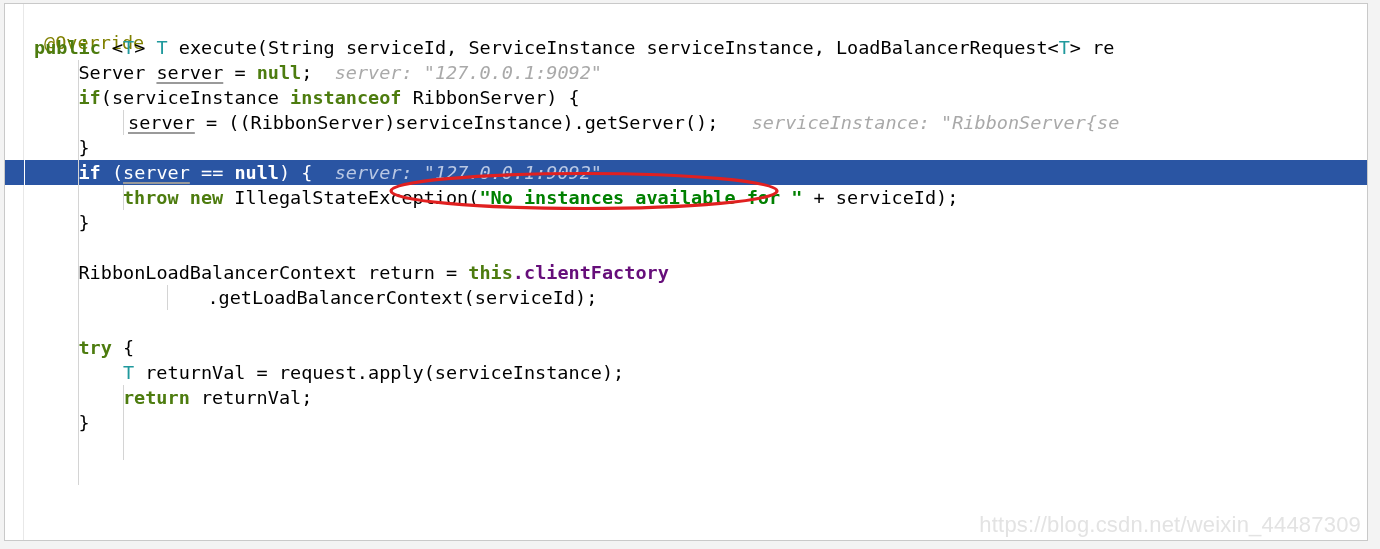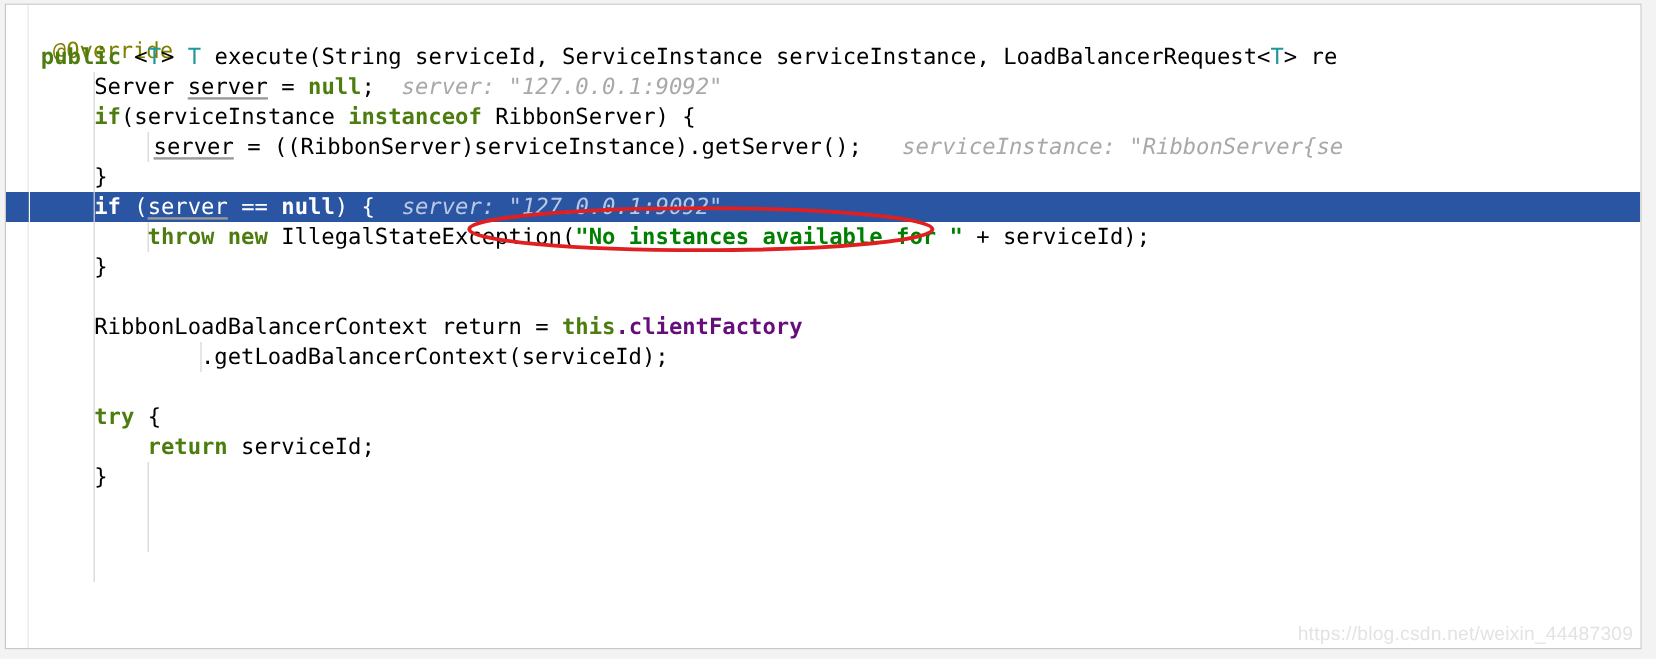--- a/index.html
+++ b/index.html
@@ -133,21 +133,21 @@
     z-index: 30;
     pointer-events: none;
   }
 
   
   #watermark {
     position: absolute;
     right: 6px;
     bottom: 2px;
     font-family: "Liberation Sans", sans-serif;
-    font-size: 16px;
+    font-size: 22px;
     color: #e3e3e3;
     letter-spacing: 0.2px;
     z-index: 40;
     white-space: nowrap;
   }
 </style>
 </head>
 <body>
 
 <div id="page">
@@ -171,24 +171,25 @@
           <div class="line"><span class="txt" style="padding-left: 9px;"><span class="tok-kw">public</span><span class="tok-ident"> </span><span class="tok-punc">&lt;</span><span class="tok-type">T</span><span class="tok-punc">&gt; </span><span class="tok-type">T</span><span class="tok-ident"> execute(String serviceId, ServiceInstance serviceInstance, LoadBalancerRequest</span><span class="tok-punc">&lt;</span><span class="tok-type">T</span><span class="tok-punc">&gt;</span><span class="tok-ident"> re</span></span></div>
           <div class="line"><span class="txt" style="padding-left: 53.48px;"><span class="tok-ident">Server </span><span class="tok-ident tok-var-underline">server</span><span class="tok-ident"> = </span><span class="tok-kw">null</span><span class="tok-ident">;  </span><span class="tok-hint">server: "127.0.0.1:9092"</span></span></div>
           <div class="line"><span class="txt" style="padding-left: 53.48px;"><span class="tok-kw">if</span><span class="tok-ident">(serviceInstance </span><span class="tok-kw">instanceof</span><span class="tok-ident"> RibbonServer) {</span></span></div>
           <div class="line"><span class="txt" style="padding-left: 103px;"><span class="tok-ident tok-var-underline">server</span><span class="tok-ident"> = ((RibbonServer)serviceInstance).getServer();   </span><span class="tok-hint">serviceInstance: "RibbonServer{se</span></span></div>
           <div class="line"><span class="txt" style="padding-left: 53.48px;"><span class="tok-ident">}</span></span></div>
           <div class="line selected"><span class="txt" style="padding-left: 53.48px;"><span class="tok-kw">if</span><span class="tok-ident"> (</span><span class="tok-ident tok-var-underline">server</span><span class="tok-ident"> == </span><span class="tok-kw">null</span><span class="tok-ident">) {  </span><span class="tok-hint">server: "127.0.0.1:9092"</span></span></div>
           <div class="line"><span class="txt" style="padding-left: 97.96px;"><span class="tok-kw">throw</span><span class="tok-ident"> </span><span class="tok-kw">new</span><span class="tok-ident"> IllegalStateException(</span><span class="tok-str">"No instances available for "</span><span class="tok-ident"> + serviceId);</span></span></div>
           <div class="line"><span class="txt" style="padding-left: 53.48px;"><span class="tok-ident">}</span></span></div>
           <div class="line"><span class="txt" style="padding-left: 9px;"> </span></div>
           <div class="line"><span class="txt" style="padding-left: 53.48px;"><span class="tok-ident">RibbonLoadBalancerContext return = </span><span class="tok-kw">this</span><span class="tok-field">.clientFactory</span></span></div>
-          <div class="line"><span class="txt" style="padding-left: 142.44px;"><span class="tok-ident">.getLoadBalancerContext(serviceId);</span></span></div>
+          <div class="line"><span class="txt" style="padding-left: 142.44px; margin-left: 40px;"><span class="tok-ident">.getLoadBalancerContext(serviceId);</span></span></div>
           <div class="line"><span class="txt" style="padding-left: 9px;"> </span></div>
           <div class="line"><span class="txt" style="padding-left: 53.48px;"><span class="tok-kw">try</span><span class="tok-ident"> {</span></span></div>
-          <div class="line"><span class="txt" style="padding-left: 97.96px;"><span class="tok-kw">return</span><span class="tok-ident"> serviceId;</span></span></div>
+          <div class="line"><span class="txt" style="padding-left: 97.96px;"><span class="tok-type">T</span><span class="tok-ident"> returnVal = request.apply(serviceInstance);</span></span></div>
+          <div class="line"><span class="txt" style="padding-left: 97.96px;"><span class="tok-kw">return</span><span class="tok-ident"> returnVal;</span></span></div>
           <div class="line"><span class="txt" style="padding-left: 53.48px;"><span class="tok-ident">}</span></span></div>
         </div>
     </div>
 
     <svg id="annotation-ellipse" viewBox="0 0 394 40" preserveAspectRatio="none">
       <ellipse cx="197" cy="20" rx="193" ry="17.5" fill="none" stroke="#e02020" stroke-width="3.2"></ellipse>
     </svg>
 
     <div id="watermark">https://blog.csdn.net/weixin_44487309</div>
   </div>

